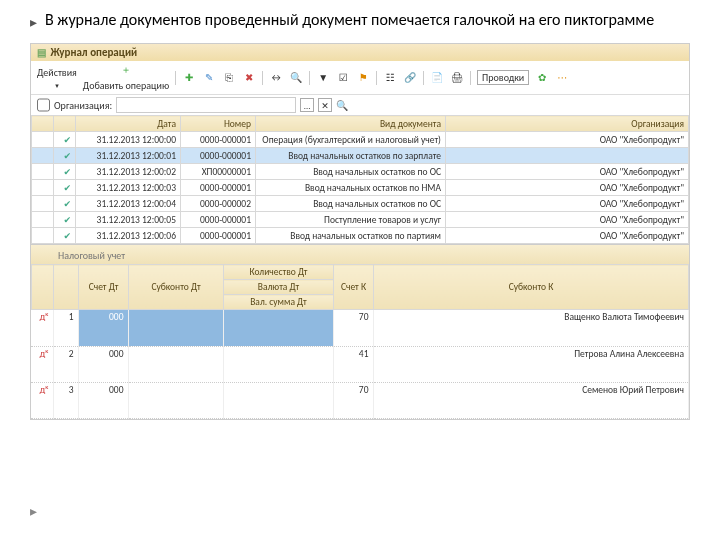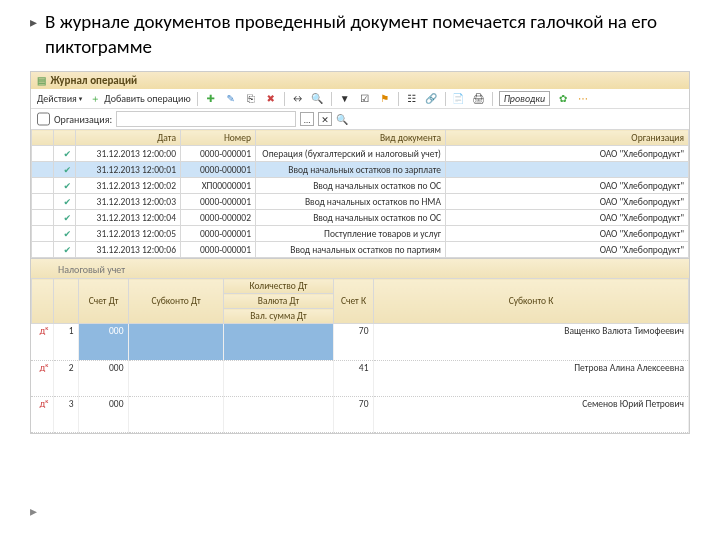--- a/index.html
+++ b/index.html
@@ -1,25 +1,25 @@
 <!DOCTYPE html>
 <html><head>
 <meta charset="utf-8">
 <style>
   * { box-sizing: border-box; margin: 0; padding: 0; }
   body { font-family: Calibri, Arial, sans-serif; font-size: 11px; background: #fff; width: 720px; height: 540px; padding: 10px 30px; color: #000; }
   .slide-bullet { display: flex; align-items: flex-start; gap: 8px; margin-bottom: 12px; }
   .slide-bullet-icon { font-size: 14px; color: #555; margin-top: 4px; }
-  .slide-text { font-size: 19px; line-height: 1.3; }
+  .slide-text { font-size: 16px; line-height: 1.3; }
   .app { border: 1px solid #ccc; font-size: 10px; color: #333; }
   .titlebar { background: linear-gradient(#f7e9c8, #f0dda8); padding: 2px 6px; display: flex; align-items: center; gap: 4px; font-weight: bold; color: #5b4a1a; font-size: 11px; }
   .titlebar .tb-icon { color: #7a6; font-size: 10px; }
   .toolbar { background: #fff; padding: 2px 6px; display: flex; align-items: center; gap: 6px; border-bottom: 1px solid #ddd; }
   .toolbar .sep { width: 1px; height: 14px; background: #ccc; }
-  .toolbar .btn { display: flex; align-items: center; gap: 2px; font-size: 10px; color: #333; cursor: pointer; }
+  .toolbar .btn { display: flex; align-items: center; gap: 2px; font-size: 10px; color: #333; cursor: pointer; flex-direction: column; }
   .toolbar .ic { width: 14px; height: 14px; display: inline-flex; align-items: center; justify-content: center; font-size: 10px; }
   .ic.green { color: #4a4; }
   .ic.blue { color: #48c; }
   .ic.red { color: #c44; }
   .ic.orange { color: #d80; }
   .filterbar { padding: 2px 6px; display: flex; align-items: center; gap: 4px; }
   .filterbar input { height: 16px; font-size: 10px; border: 1px solid #ccc; padding: 0 2px; }
   .sq { width: 14px; height: 14px; border: 1px solid #aaa; display: inline-flex; align-items: center; justify-content: center; font-size: 9px; }
   .grid { width: 100%; border-collapse: collapse; table-layout: fixed; }
   .grid th, .grid td { border: 1px solid #d8d8d8; padding: 1px 4px; text-align: right; overflow: hidden; white-space: nowrap; font-size: 9.5px; height: 16px; }
@@ -34,21 +34,21 @@
   .tabs { display: flex; gap: 0; background: linear-gradient(#f8eed0,#f0e2b8); border-top: 1px solid #ccc; }
   .tab { padding: 2px 10px; font-size: 10px; border: 1px solid #ccc; background: #fff; position: relative; top: 1px; }
   .tab.inactive { background: transparent; border-color: transparent; color: #777; margin-left: 16px; }
   .lower-header { width: 100%; border-collapse: collapse; table-layout: fixed; }
   .lower-header th { background: linear-gradient(#f8eed0,#f0e2b8); border: 1px solid #d8d8d8; padding: 1px 4px; text-align: center; font-weight: normal; color: #5b4a1a; font-size: 9.5px; height: 15px; white-space: nowrap; }
   .lh-c0 { width: 22px; } .lh-c1 { width: 25px; } .lh-c2 { width: 50px; } .lh-c3 { width: 95px; } .lh-c4 { width: 110px; } .lh-c5 { width: 40px; } .lh-c6 { width: auto; }
   .lower-body td { border-right: 1px solid #eee; padding: 1px 4px; height: 18px; font-size: 9.5px; white-space: nowrap; vertical-align: top; text-align: right; }
   .lower-body tr.rowgroup td { border-bottom: 1px dotted #ccc; padding-top: 4px; }
   .ak { color: #c33; font-size: 9px; }
   .blue-cell { background: #8fb9e0; color: #fff; }
-  .pv { background: #fff; border: 1px solid #aaa; padding: 0 4px; font-size: 9.5px; font-style: italic; }
+  .pv { background: #fff; border: 1px solid #aaa; padding: 0 4px; font-size: 9.5px; }
   .slide-nav { position: absolute; left: 30px; bottom: 20px; color: #888; font-size: 14px; }
 </style>
 </head>
 <body>
 
 <div class="slide-bullet">
   <span class="slide-bullet-icon">▸</span>
   <span class="slide-text">В журнале документов проведенный документ помечается галочкой на его пиктограмме</span>
 </div>
 

